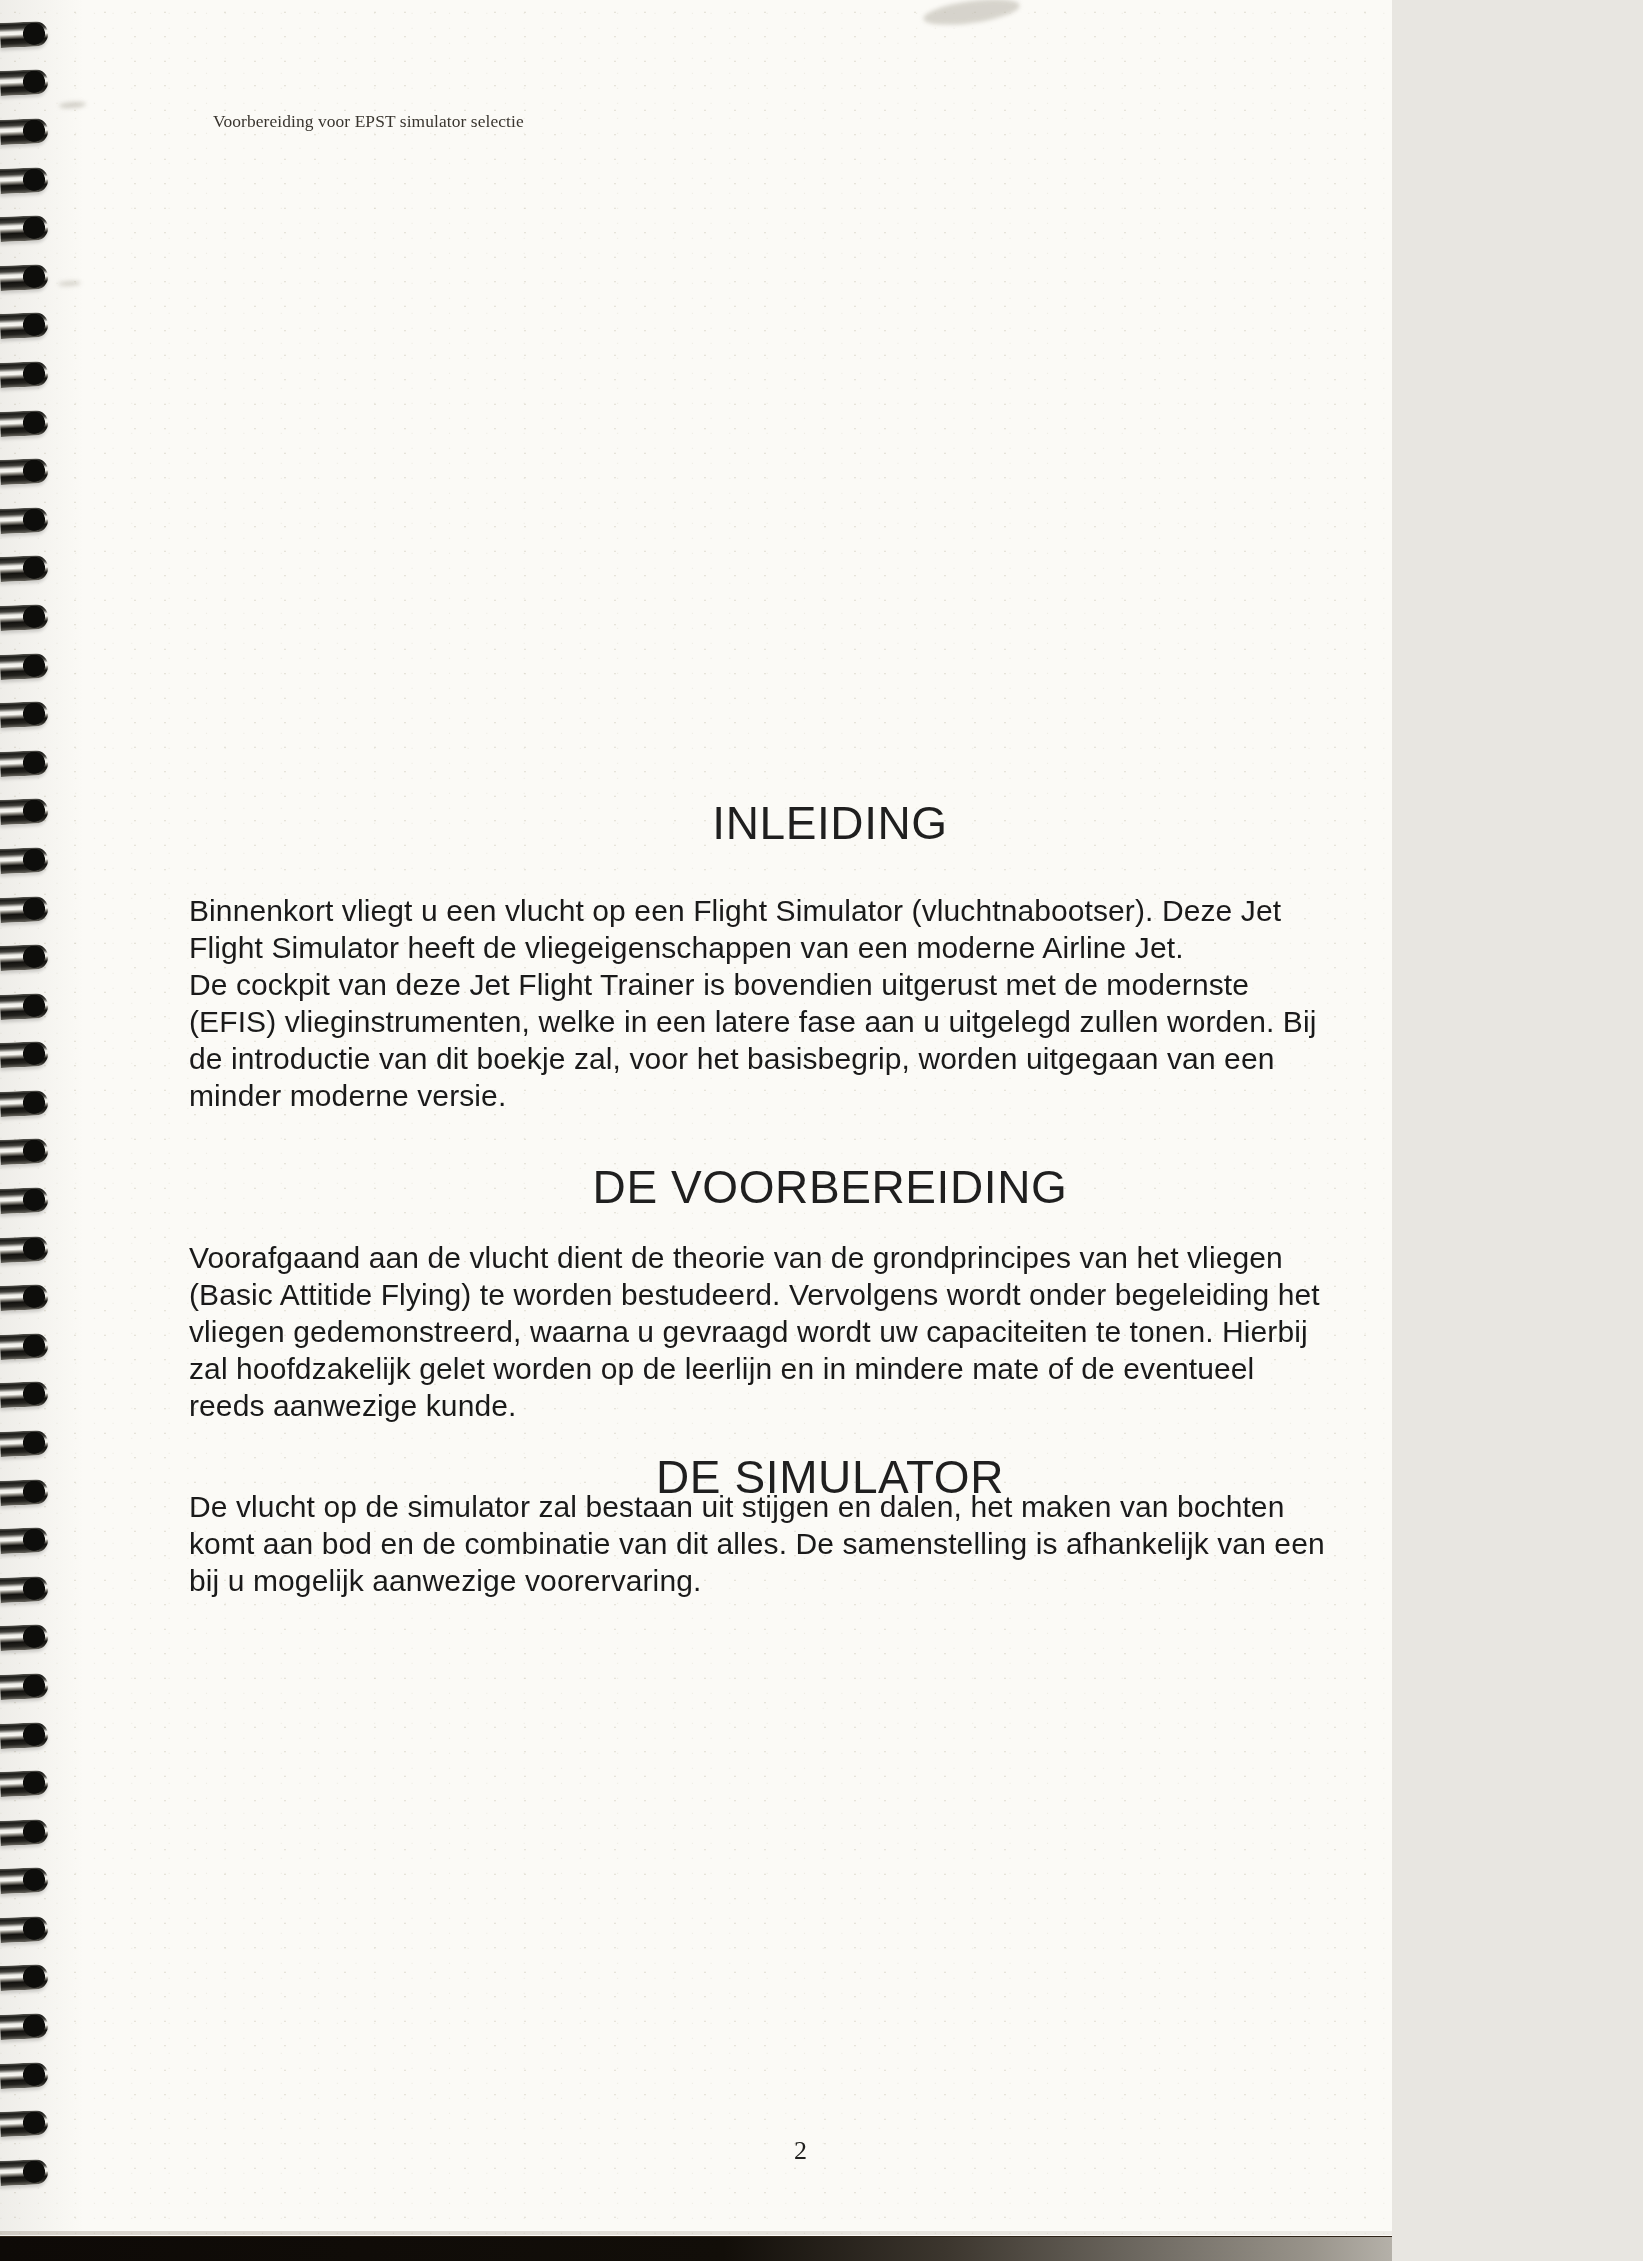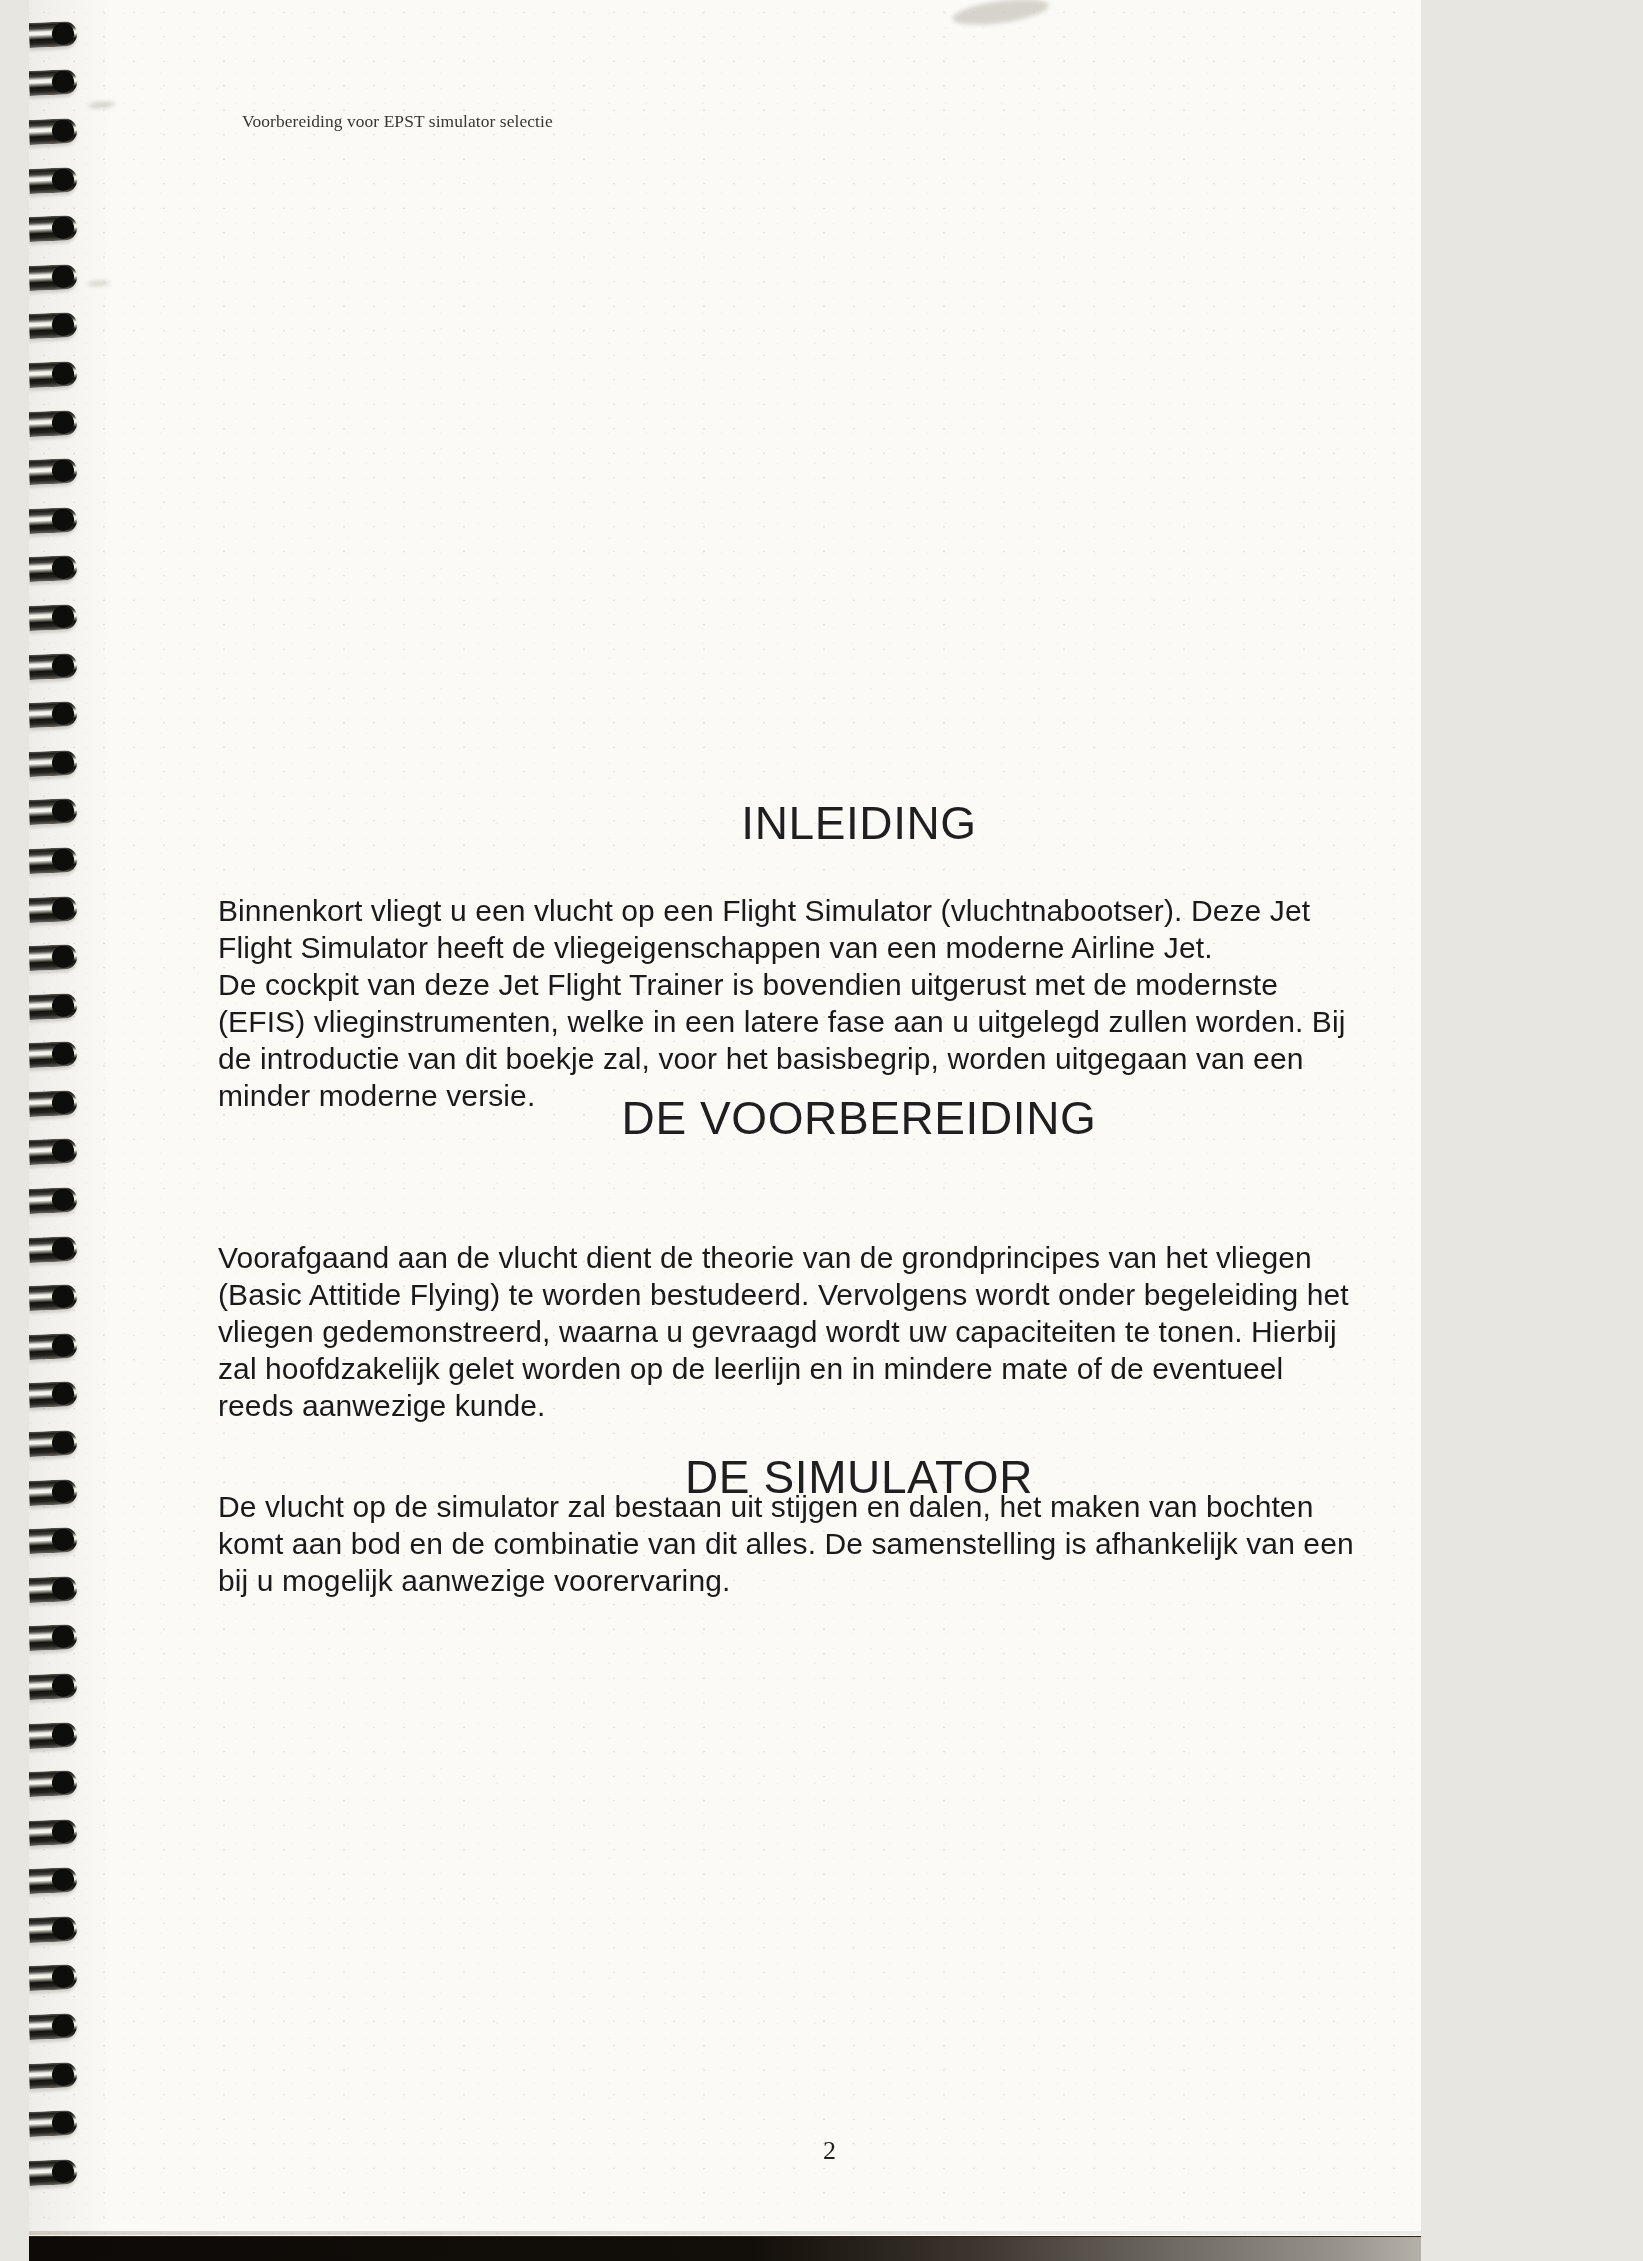--- a/index.html
+++ b/index.html
@@ -13,21 +13,20 @@
     width: 1392px;
     height: 2261px;
     overflow: hidden;
     background-color: #fbfaf6;
     
     background-image:
       radial-gradient(circle, rgba(190,183,160,0.45) 0.8px, rgba(0,0,0,0) 1.1px),
       radial-gradient(circle, rgba(206,200,180,0.35) 0.6px, rgba(0,0,0,0) 1px);
     background-size: 30px 24.5px, 18.7px 15px;
     background-position: 0 0, 10.3px 5.8px;
-    margin-left: 29px;
   }
   
   .left-shade {
     position: absolute; left: 0; top: 0; bottom: 0; width: 84px;
     background: linear-gradient(90deg, rgba(70,65,55,0.07), rgba(0,0,0,0));
     pointer-events: none;
   }
   
   .spiral { position: absolute; left: 0; top: 0; width: 58px; height: 100%; }
   .ring {
@@ -82,21 +81,21 @@
     letter-spacing: 0.6px; color: #1f1f1f;
   }
   .sec-body {
     position: absolute; left: 189px; width: 1353px;
     margin: 0;
     font-size: 30px; line-height: 37px; letter-spacing: 0.1px;
     color: #1a1a1a; white-space: pre;
   }
   .heading-1 { top: 804px; }
   .body-1    { top: 892px; }
-  .heading-2 { top: 1099px; }
+  .heading-2 { top: 1168px; }
   .body-2    { top: 1239px; }
   .heading-3 { top: 1458px; }
   .body-3    { top: 1488px; }
   .page-number {
     position: absolute; left: 794px; top: 2136px;
     font-family: "Liberation Serif", serif;
     font-size: 26px; color: #20201e;
   }
 </style>
 </head>

